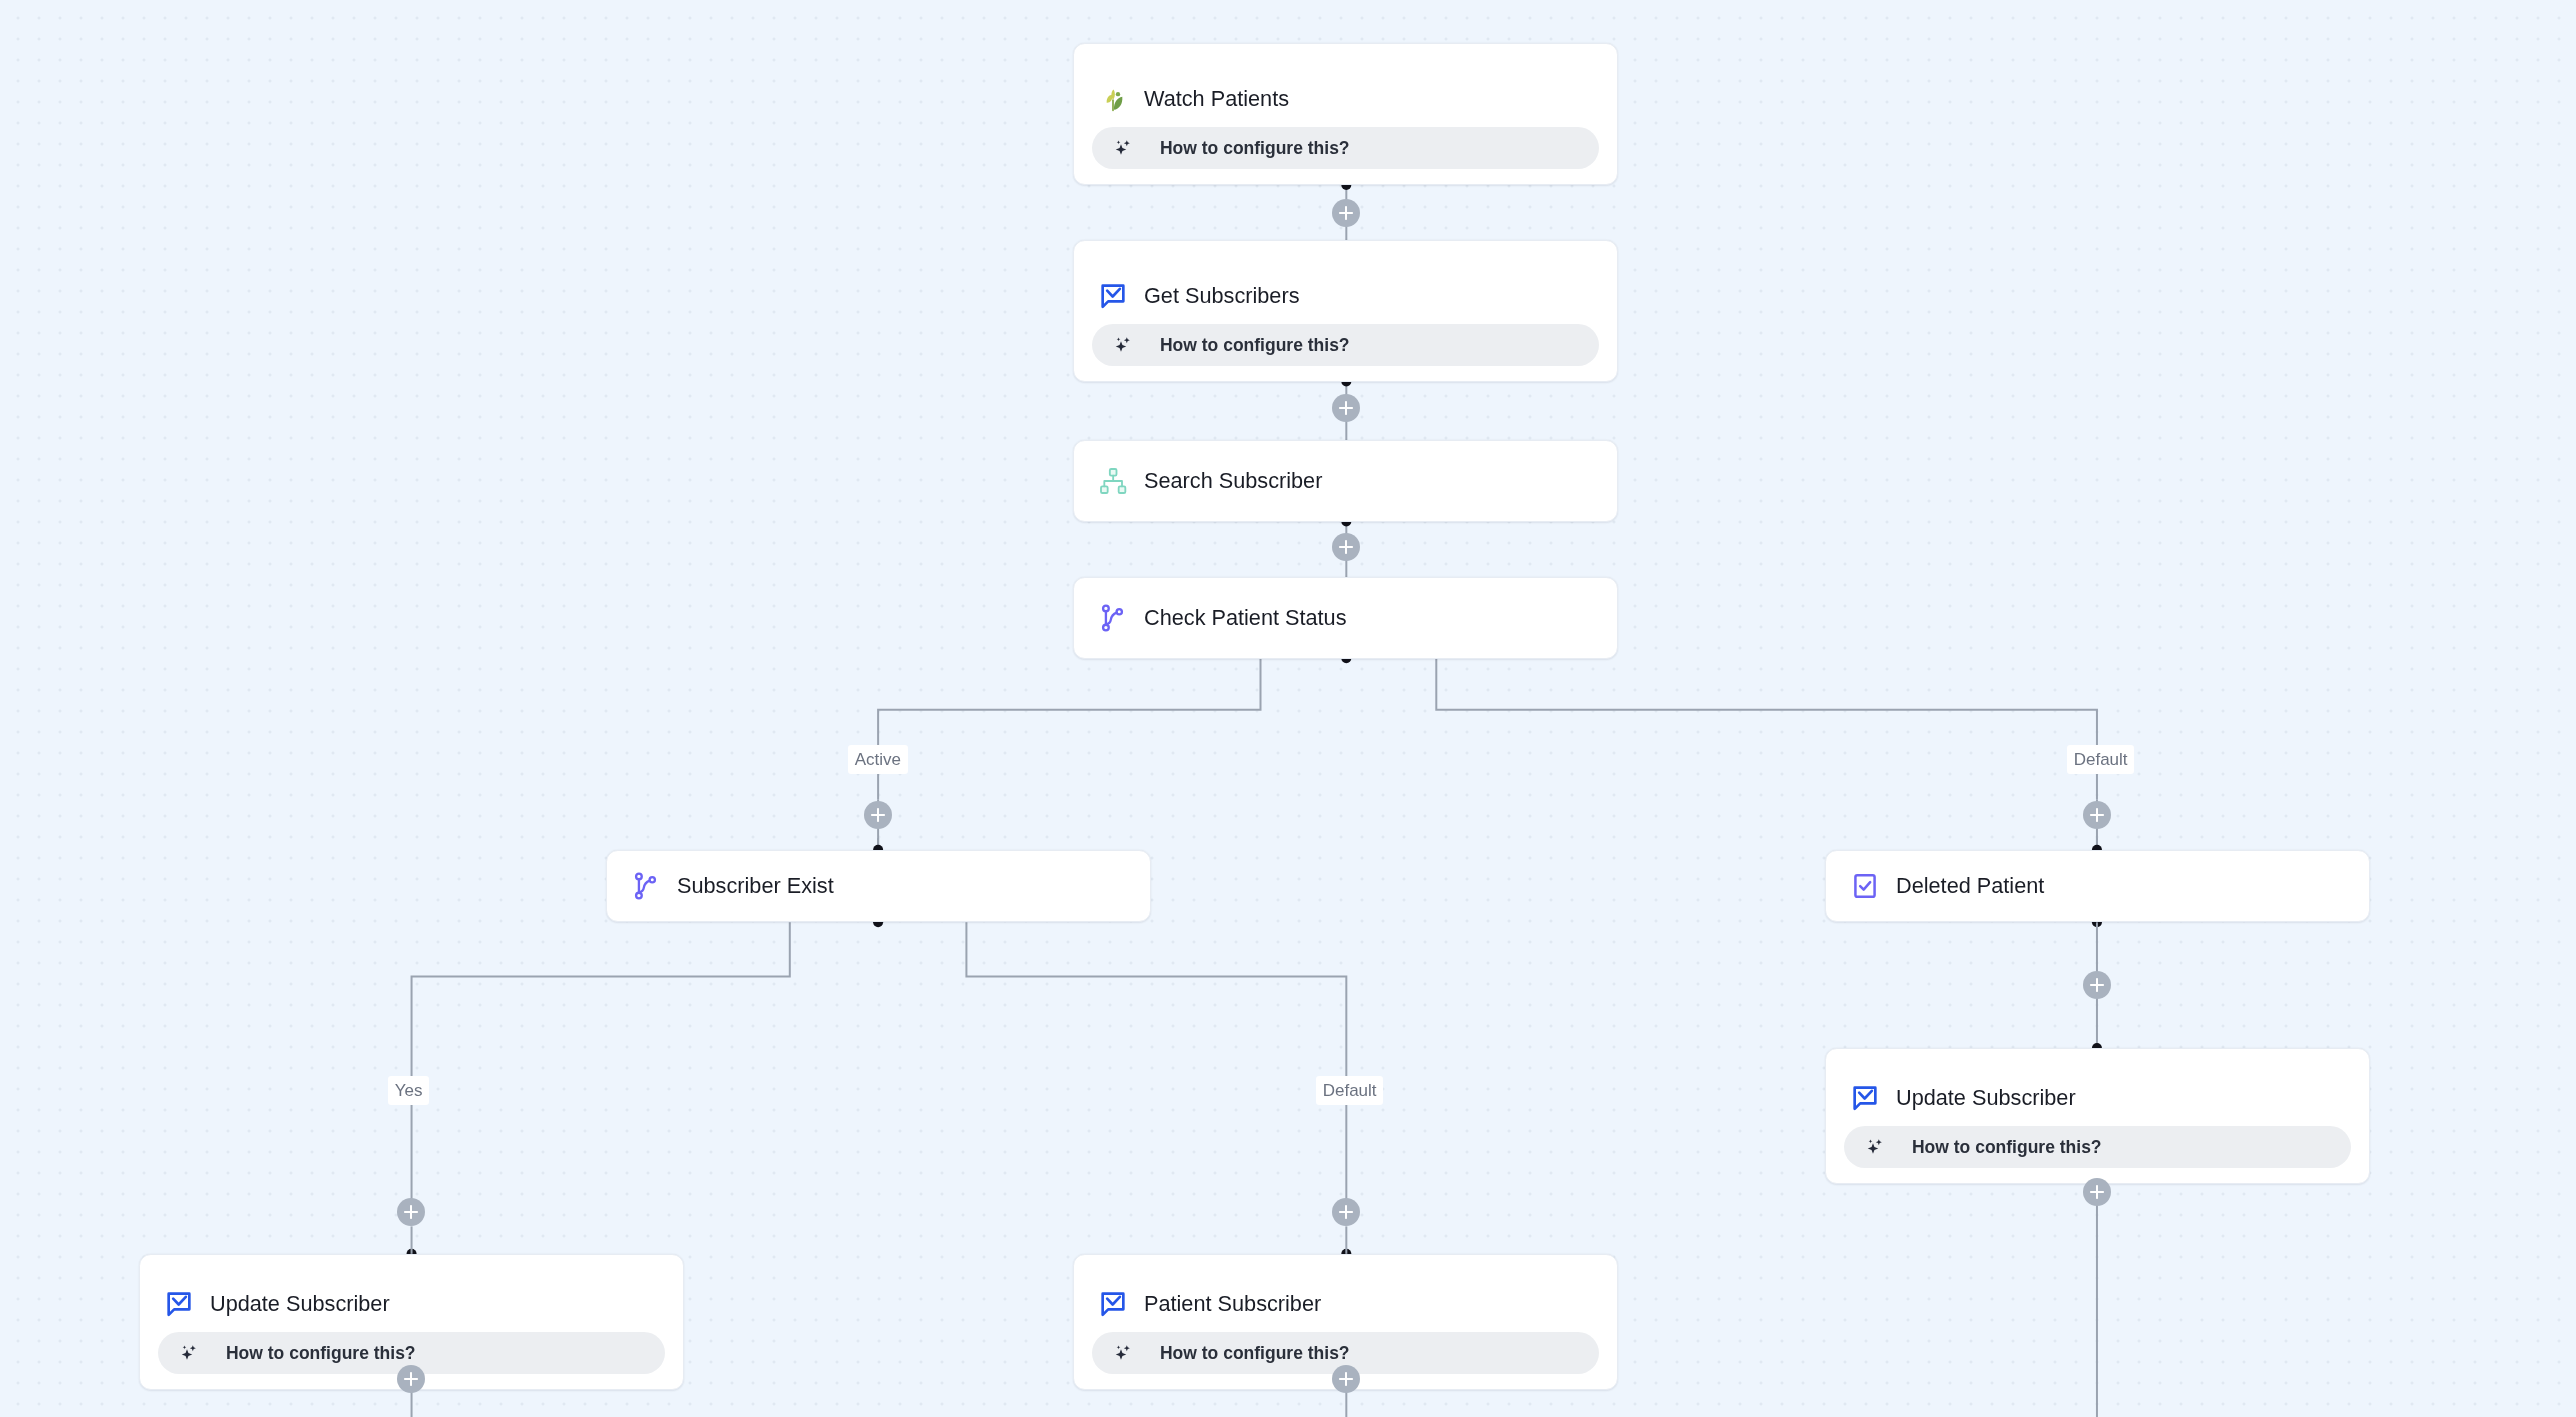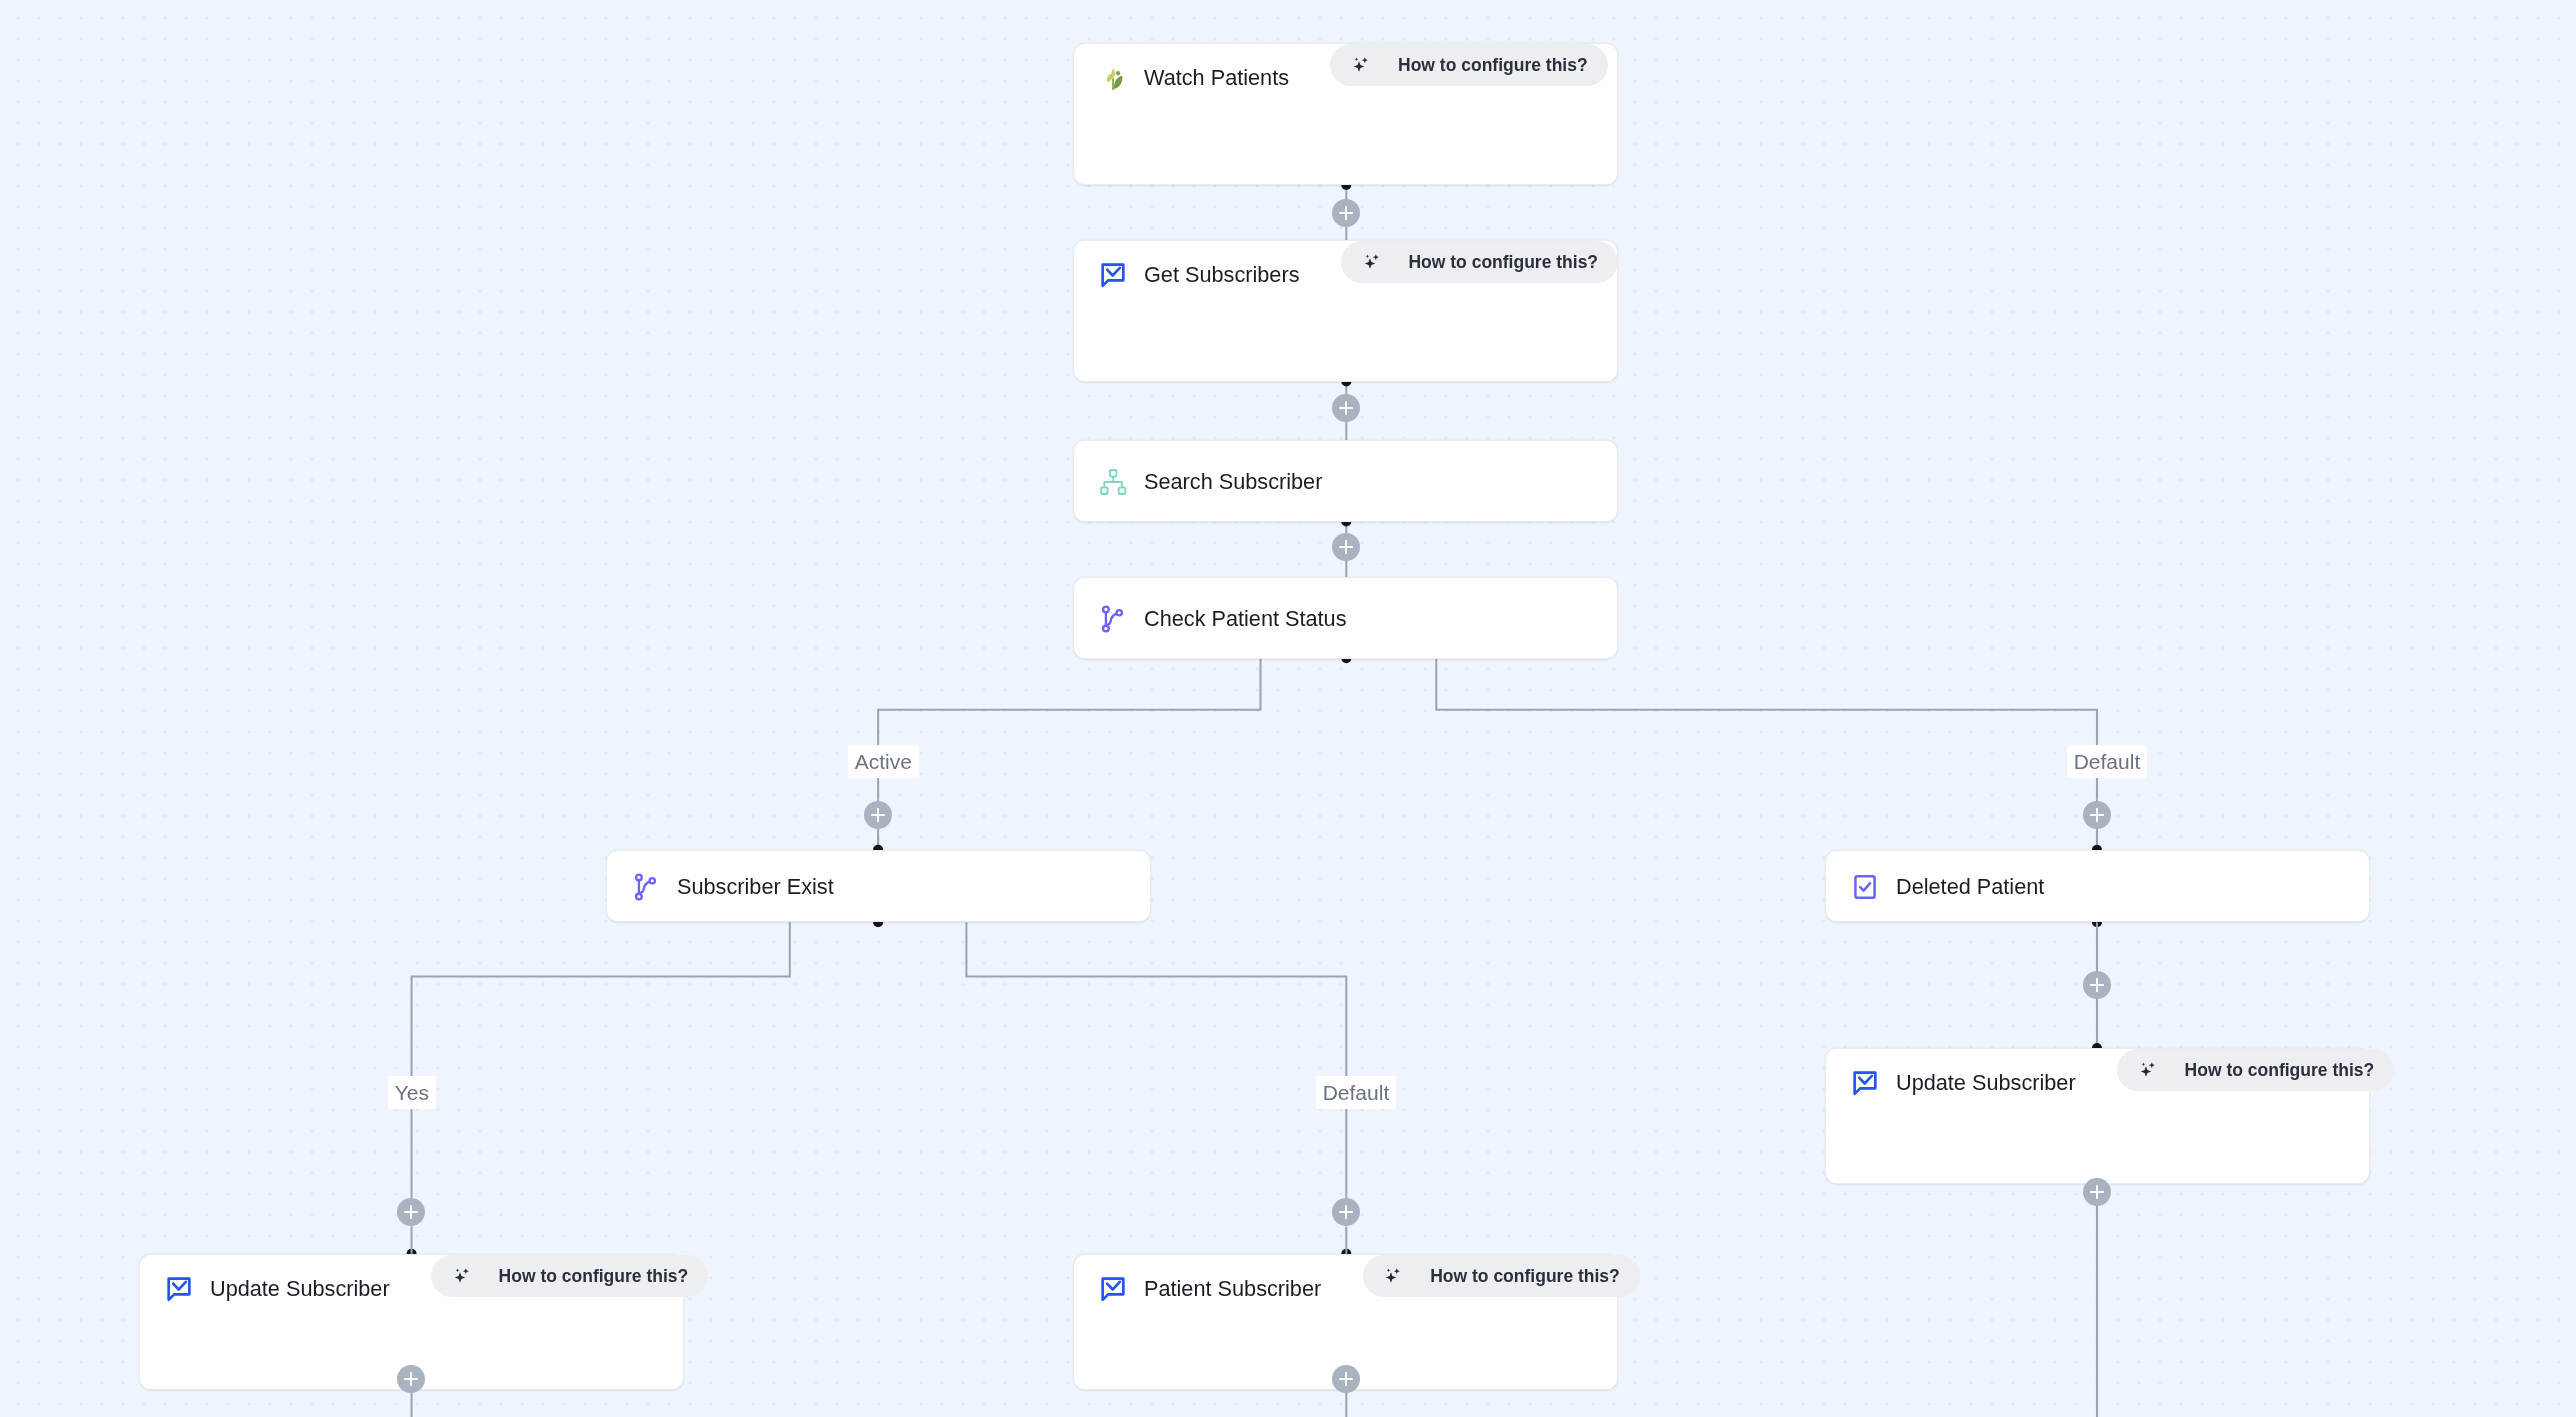--- a/index.html
+++ b/index.html
@@ -39,22 +39,22 @@
   .port-dot { fill: #11121a; }
 
   
   .node {
     position: absolute;
     background: #ffffff;
     border: 1.2px solid #e7ecf3;
     border-radius: 11.7px;
     box-shadow: 0 0.8px 1.7px rgba(16,24,40,.05), 0 0.8px 2.5px rgba(16,24,40,.04);
     display: flex;
-    flex-direction: row;
-    justify-content: flex-start;
+    flex-direction: column;
+    justify-content: flex-end;
     padding: 0;
   }
 
   .node-head {
     display: flex;
     align-items: center;
     gap: 15px;
     padding: 0 23px;
     height: 53px;
   }
@@ -120,21 +120,21 @@
     border-radius: 0.8px;
   }
   .plus-btn::before { width: 13.3px; height: 2.8px; }
   .plus-btn::after  { width: 2.8px; height: 13.3px; }
 
   
   .branch-label {
     position: absolute;
     background: #ffffff;
     color: #6b7280;
-    font-size: 21px;
+    font-size: 17px;
     line-height: 1;
     padding: 5.8px 6.7px;
     border-radius: 3.3px;
     white-space: nowrap;
     z-index: 4;
   }
 </style>
 </head>
 <body>
 

